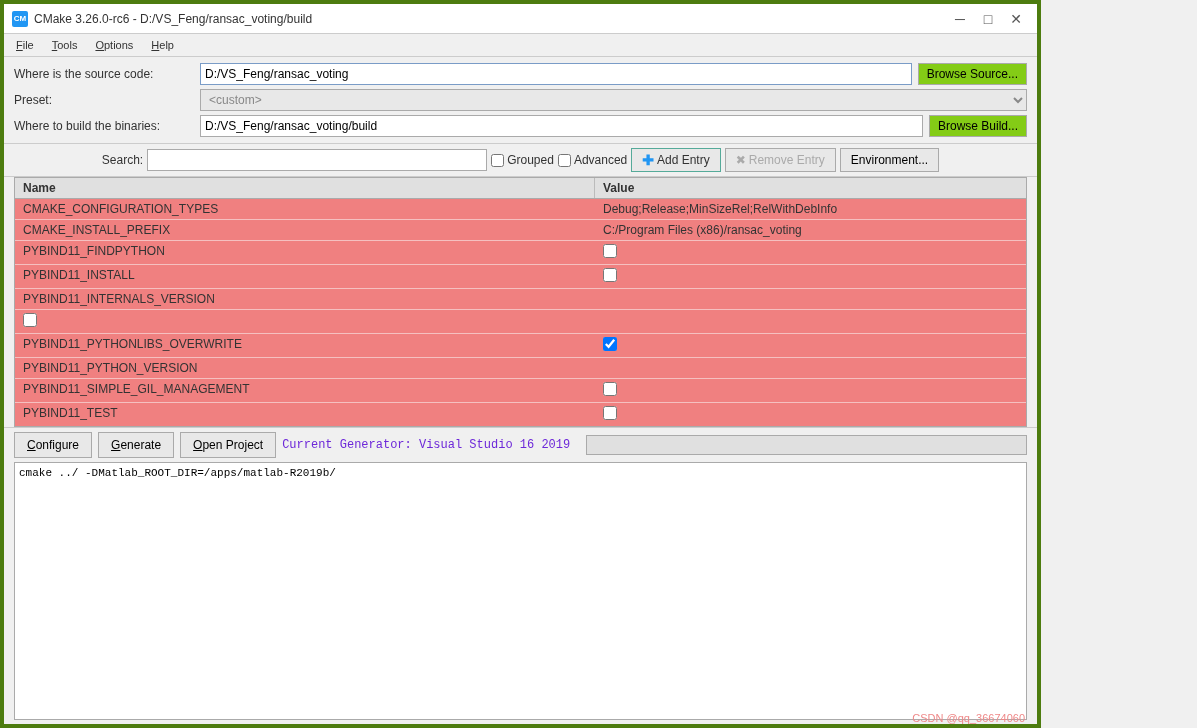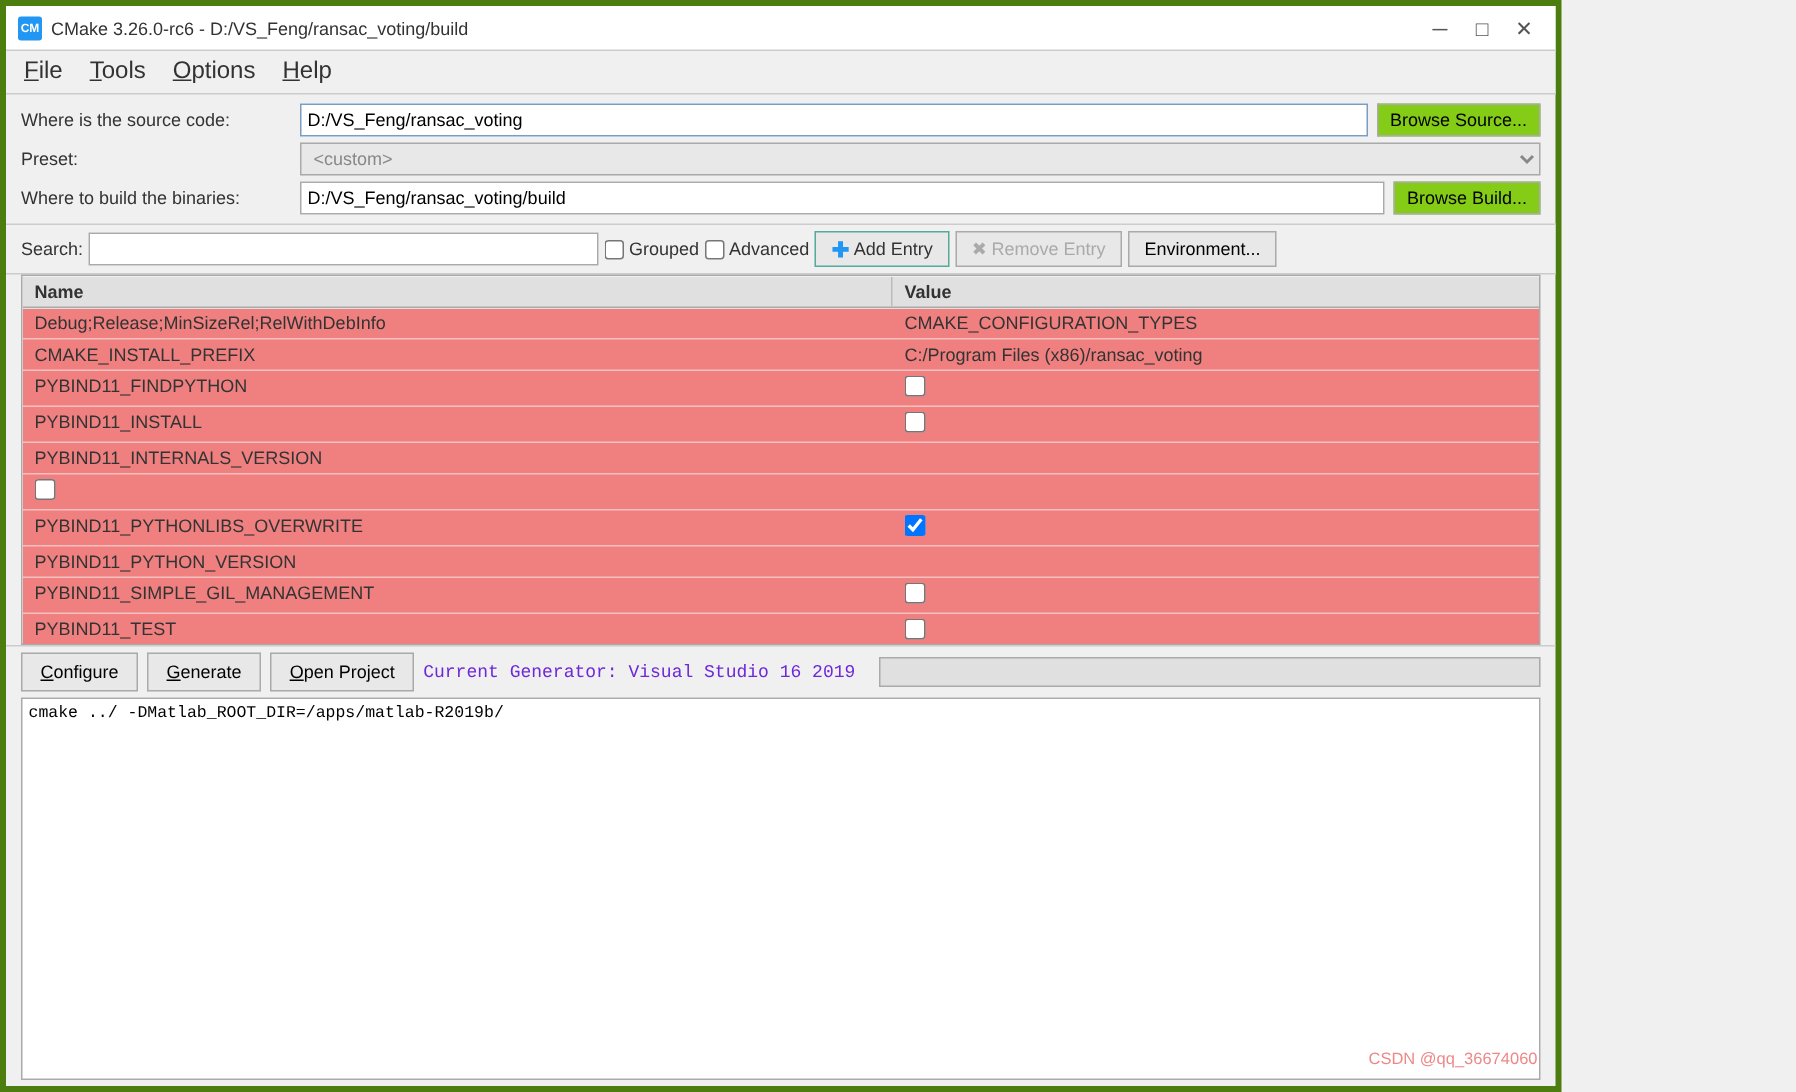--- a/index.html
+++ b/index.html
@@ -70,21 +70,21 @@
       display: flex;
       background: #f0f0f0;
       padding: 2px 4px;
       border-bottom: 1px solid #ccc;
       gap: 2px;
     }
     .menu-item {
       padding: 3px 8px;
       cursor: pointer;
       color: #333;
-      font-size: 16px;
+      font-size: 11px;
     }
     .menu-item u { text-decoration: underline; }
 
     .form-area {
       padding: 6px 10px;
       display: flex;
       flex-direction: column;
       gap: 4px;
     }
     .form-row {
@@ -127,20 +127,21 @@
     }
 
     .search-row {
       display: flex;
       align-items: center;
       gap: 4px;
       padding: 4px 10px;
       border-bottom: 1px solid #ccc;
       border-top: 1px solid #ccc;
       background: #f0f0f0;
+      justify-content: center;
     }
     .search-label {
       font-size: 12px;
       color: #333;
     }
     .search-input {
       width: 340px;
       height: 22px;
       border: 1px solid #aaa;
       padding: 2px 4px;
@@ -284,21 +285,21 @@
       background: white;
       overflow-y: auto;
       min-height: 120px;
       padding: 4px;
       font-size: 11px;
       font-family: 'Courier New', monospace;
     }
 
     .watermark {
       position: absolute;
-      bottom: 12px;
+      bottom: 0;
       right: 12px;
       font-size: 11px;
       color: #e88;
       pointer-events: none;
     }
   </style>
 </head>
 <body>
 
 <div class="window" style="position:relative;">
@@ -365,22 +366,22 @@
     <button class="action-btn">Environment...</button>
   </div>
 
   <div class="table-container">
     <div class="table-header">
       <div class="table-header-cell">Name</div>
       <div class="table-header-cell">Value</div>
     </div>
     <div id="table-body">
     <div class="table-row red-row">
+          <div class="table-cell">CMAKE_CONFIGURATION_TYPES</div>
           <div class="table-cell">Debug;Release;MinSizeRel;RelWithDebInfo</div>
-          <div class="table-cell">CMAKE_CONFIGURATION_TYPES</div>
         </div>
         <div class="table-row red-row">
           <div class="table-cell">CMAKE_INSTALL_PREFIX</div>
           <div class="table-cell">C:/Program Files (x86)/ransac_voting</div>
         </div>
         <div class="table-row red-row">
           <div class="table-cell">PYBIND11_FINDPYTHON</div>
           <div class="table-cell"><input type="checkbox" class="cell-checkbox" style=""></div>
         </div>
         <div class="table-row red-row">

